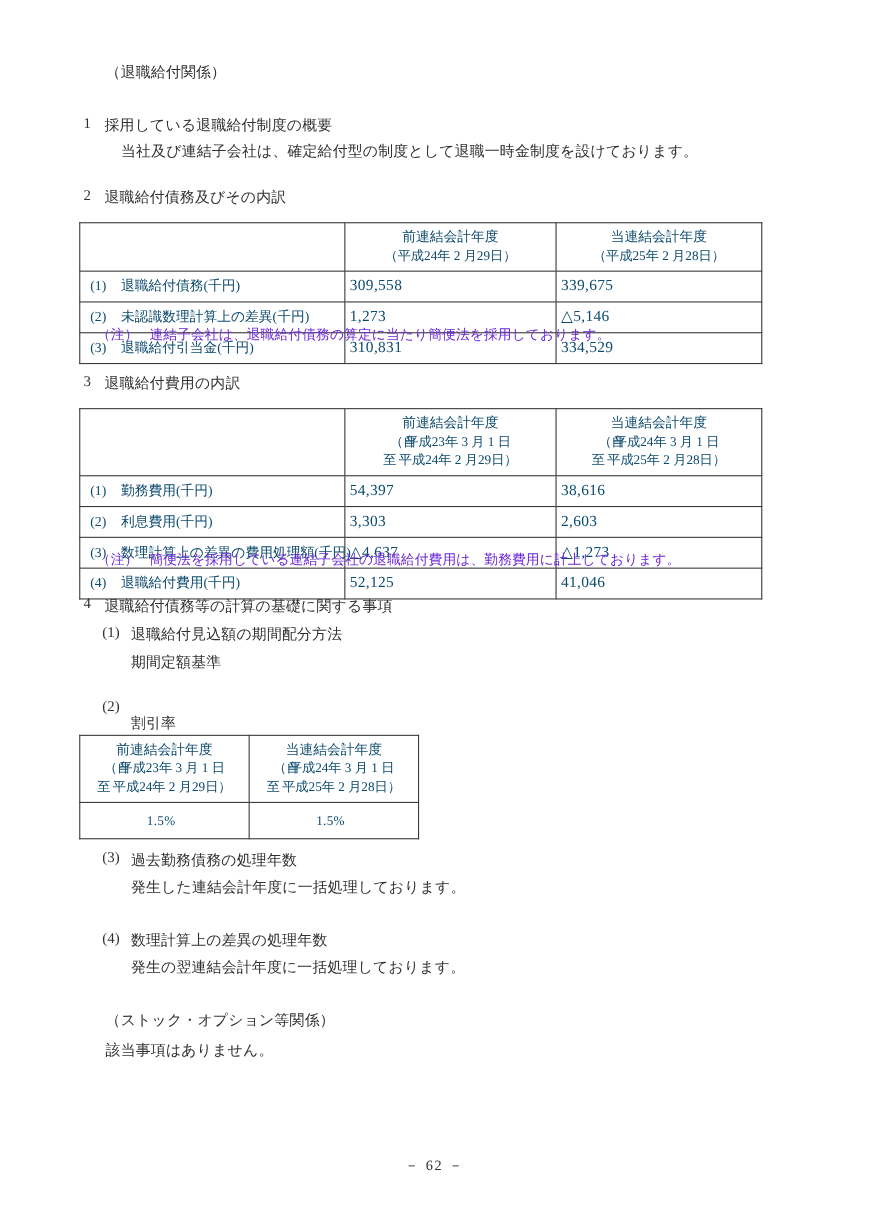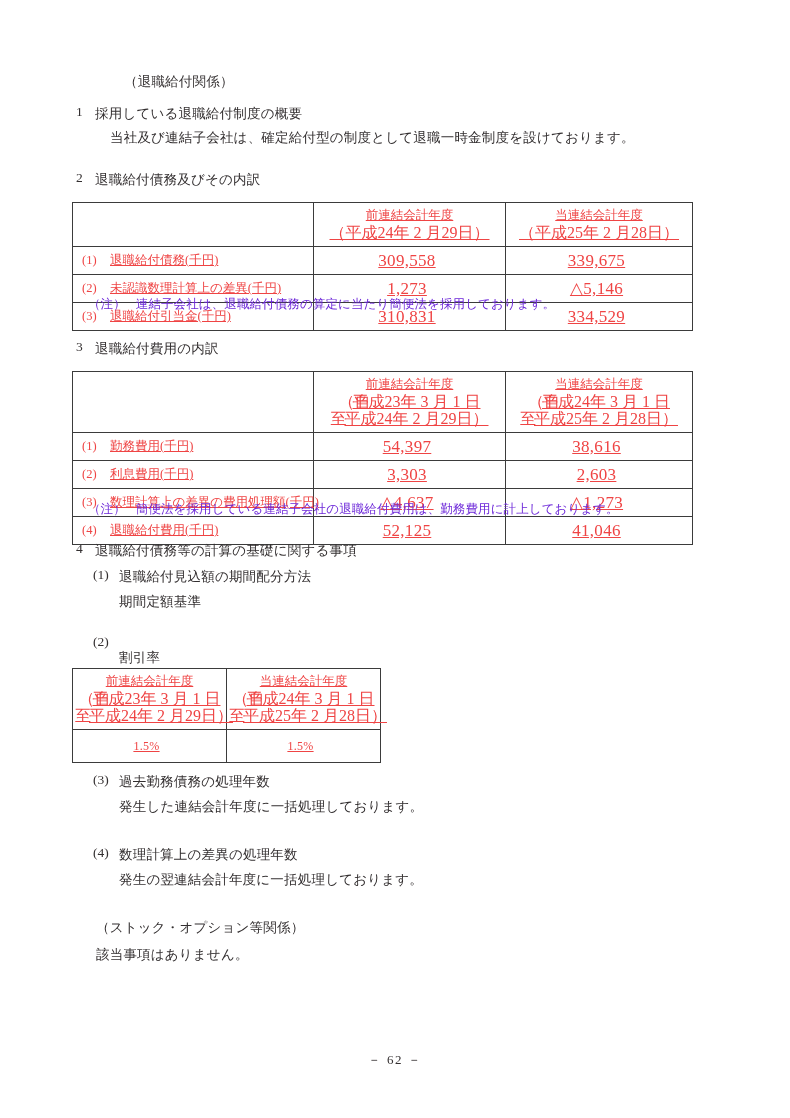--- a/index.html
+++ b/index.html
@@ -45,63 +45,62 @@
     color: #6d28d9;
     letter-spacing: 0.1px;
   }
   .note .note-tag { margin-right: 10px; }
 
   
   table.doc-table {
     border-collapse: collapse;
     table-layout: fixed;
     font-size: 12.5px;
-    color: #ef4444;
+    color: #0c4a6e;
     background: #ffffff;
-    text-decoration: underline;
   }
   table.doc-table td,
   table.doc-table th {
     border: 1px solid #3b3b3b;
     padding: 0;
     font-weight: normal;
     vertical-align: middle;
   }
   .cap-cell {
     text-align: center;
     line-height: 17px;
     padding: 4px 2px 5px 2px !important;
     font-size: 12.5px;
     white-space: nowrap;
   }
   .cap-cell .cap-sub {
     display: block;
-    font-size: 16px;
+    font-size: 12px;
   }
   .cap-cell .cap-sub .ji {
     display: inline-block;
     width: 14px;
     text-align: left;
   }
   .item-cell {
     text-align: left;
     padding: 3px 4px 3px 9px !important;
     white-space: nowrap;
     font-size: 12.5px;
     line-height: 21px;
   }
   .item-cell .it-no {
     display: inline-block;
     width: 28px;
   }
   .val-cell {
-    text-align: center;
+    text-align: left;
     padding: 3px 9px 3px 4px !important;
     white-space: nowrap;
-    font-size: 17px;
+    font-size: 14px;
     line-height: 21px;
     letter-spacing: 0.3px;
   }
   
   .grp td { border-bottom: none; border-top: none; }
   .grp-first td { border-top: 1px solid #3b3b3b; }
   .grp-last td { border-bottom: 1px solid #3b3b3b; margin-top: 23px; }
 
   .pct-cell {
     text-align: center;
@@ -119,21 +118,21 @@
     font-size: 13px;
     color: #332f30;
     letter-spacing: 1.5px;
   }
 </style>
 </head>
 <body>
 
 <div class="page">
 
-  <div class="abs line" style="left:96px; top:72px;margin-left:28px;">（退職給付関係）</div>
+  <div class="abs line" style="left:96px; top:56px;">（退職給付関係）</div>
 
   <div class="abs" style="left:76px; top:104px; width:620px;">
     <div style="position:relative; height:19px;">
       <span class="num-label">1</span>
       <span class="line" style="position:absolute; left:19px; top:0;">採用している退職給付制度の概要</span>
     </div>
   </div>
   <div class="abs line" style="left:110px; top:128px;">当社及び連結子会社は、確定給付型の制度として退職一時金制度を設けております。</div>
 
   <div class="abs" style="left:76px; top:170px; width:620px;">

